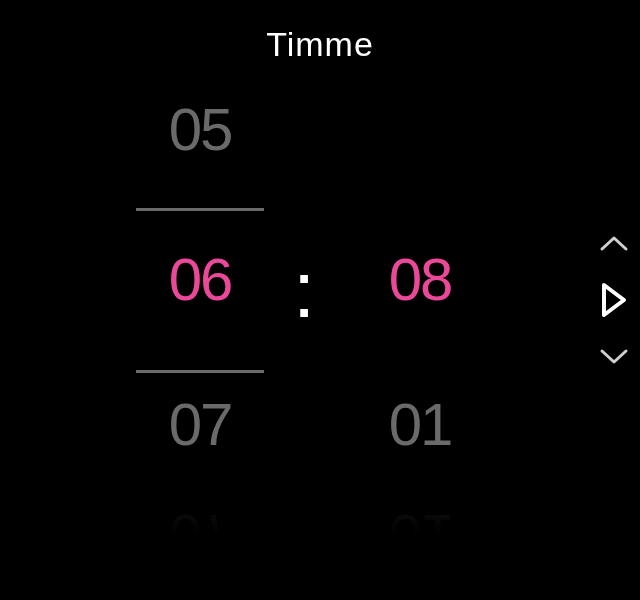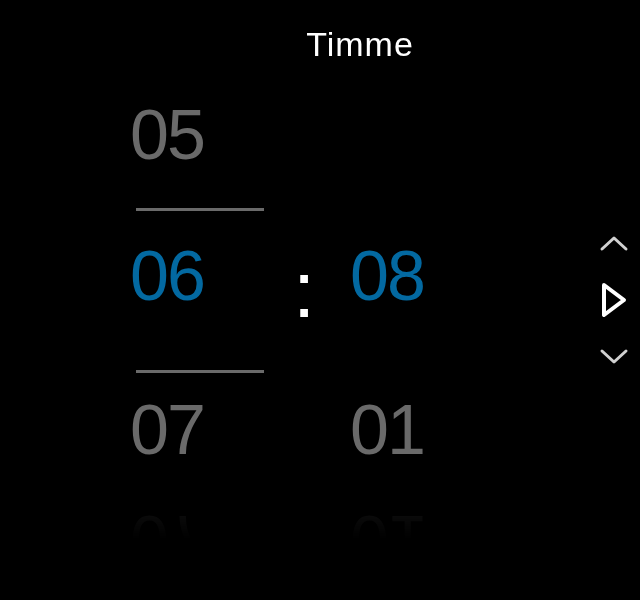--- a/index.html
+++ b/index.html
@@ -18,56 +18,56 @@
     }
     .title {
       position: absolute;
       top: 25px;
       left: 50%;
       transform: translateX(-50%);
       font-size: 34px;
       font-weight: 400;
       color: #fff;
       letter-spacing: 1px;
-      margin-left: 40px;
     }
     .picker-area {
       position: absolute;
       top: 95px;
       left: 130px;
       width: 380px;
       height: 480px;
     }
     .column {
       position: absolute;
       width: 140px;
     }
     .hour-col {
       left: 0;
     }
     .minute-col {
       left: 220px;
     }
     .digit {
-      font-size: 70px;
+      font-size: 60px;
       font-weight: 500;
       letter-spacing: -2px;
       font-stretch: condensed;
       line-height: 1;
+      text-align: center;
       width: 100%;
     }
     .prev {
       color: #6a6a6a;
       position: absolute;
       top: 5px;
     }
     .current {
-      color: #0369a1;
+      color: #ec4899;
       position: absolute;
-      top: 146px;
+      top: 155px;
     }
     .next {
       color: #6a6a6a;
       position: absolute;
       top: 300px;
     }
     .reflection {
       color: #2a2a2a;
       position: absolute;
       top: 410px;

